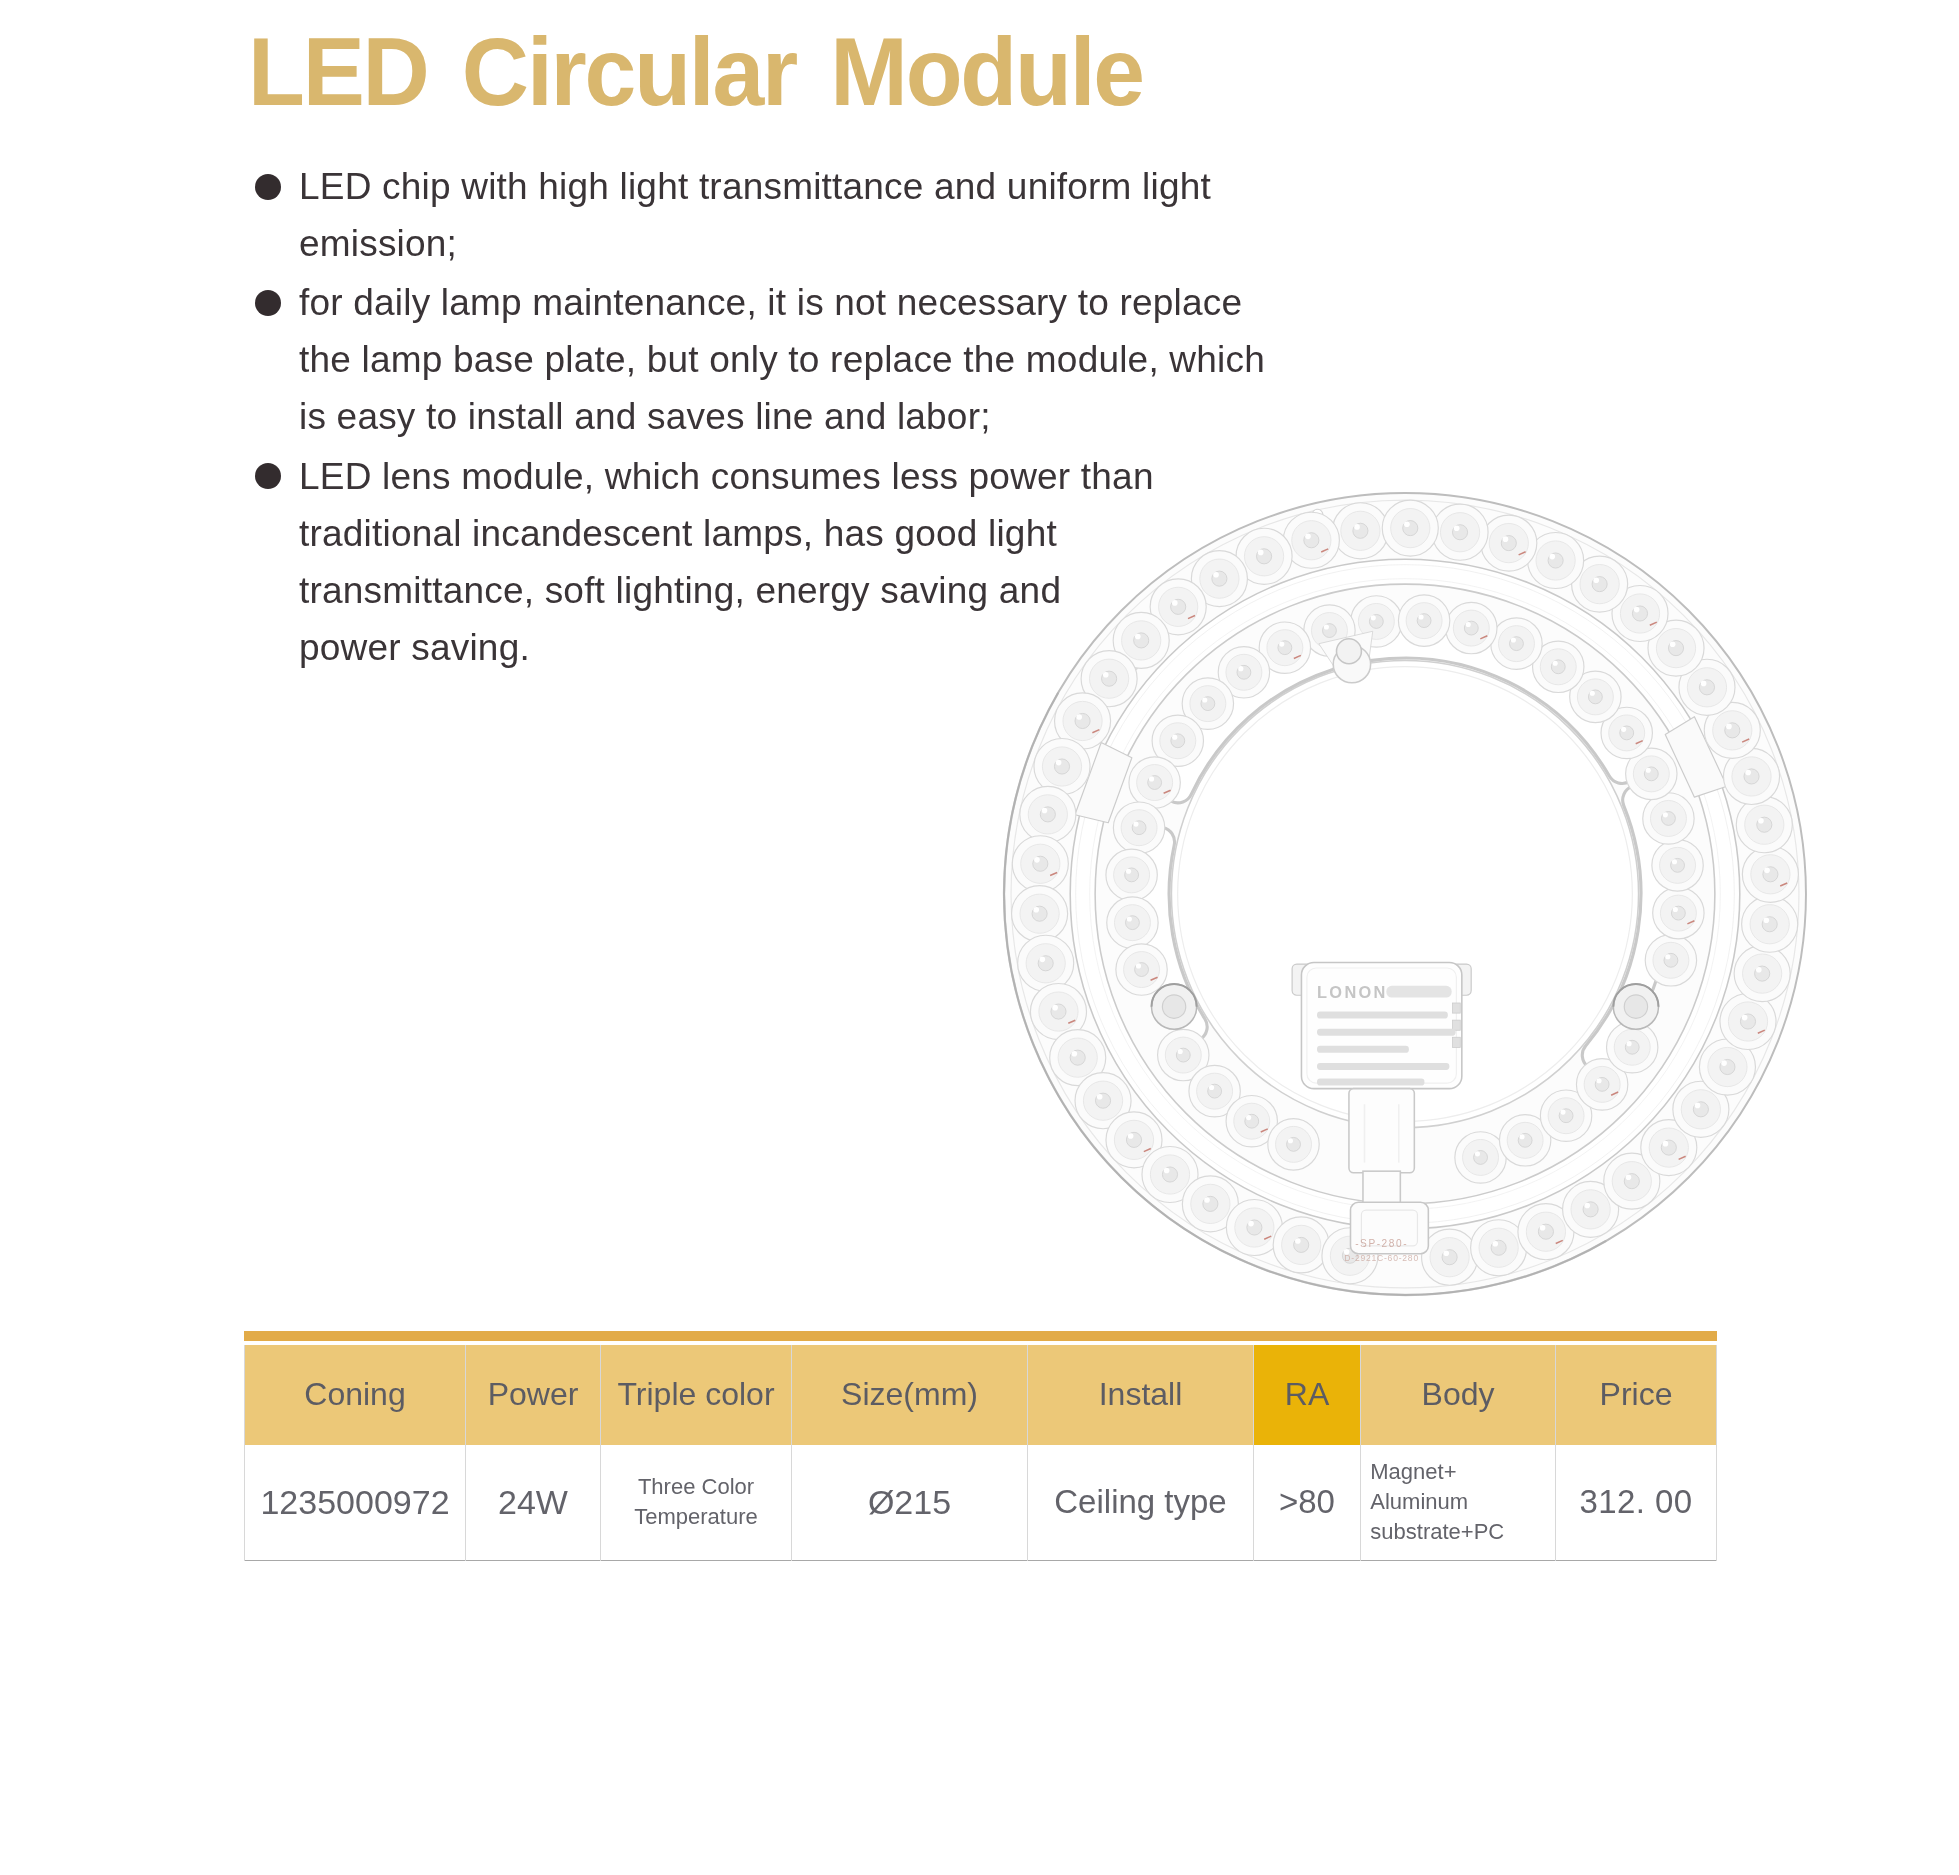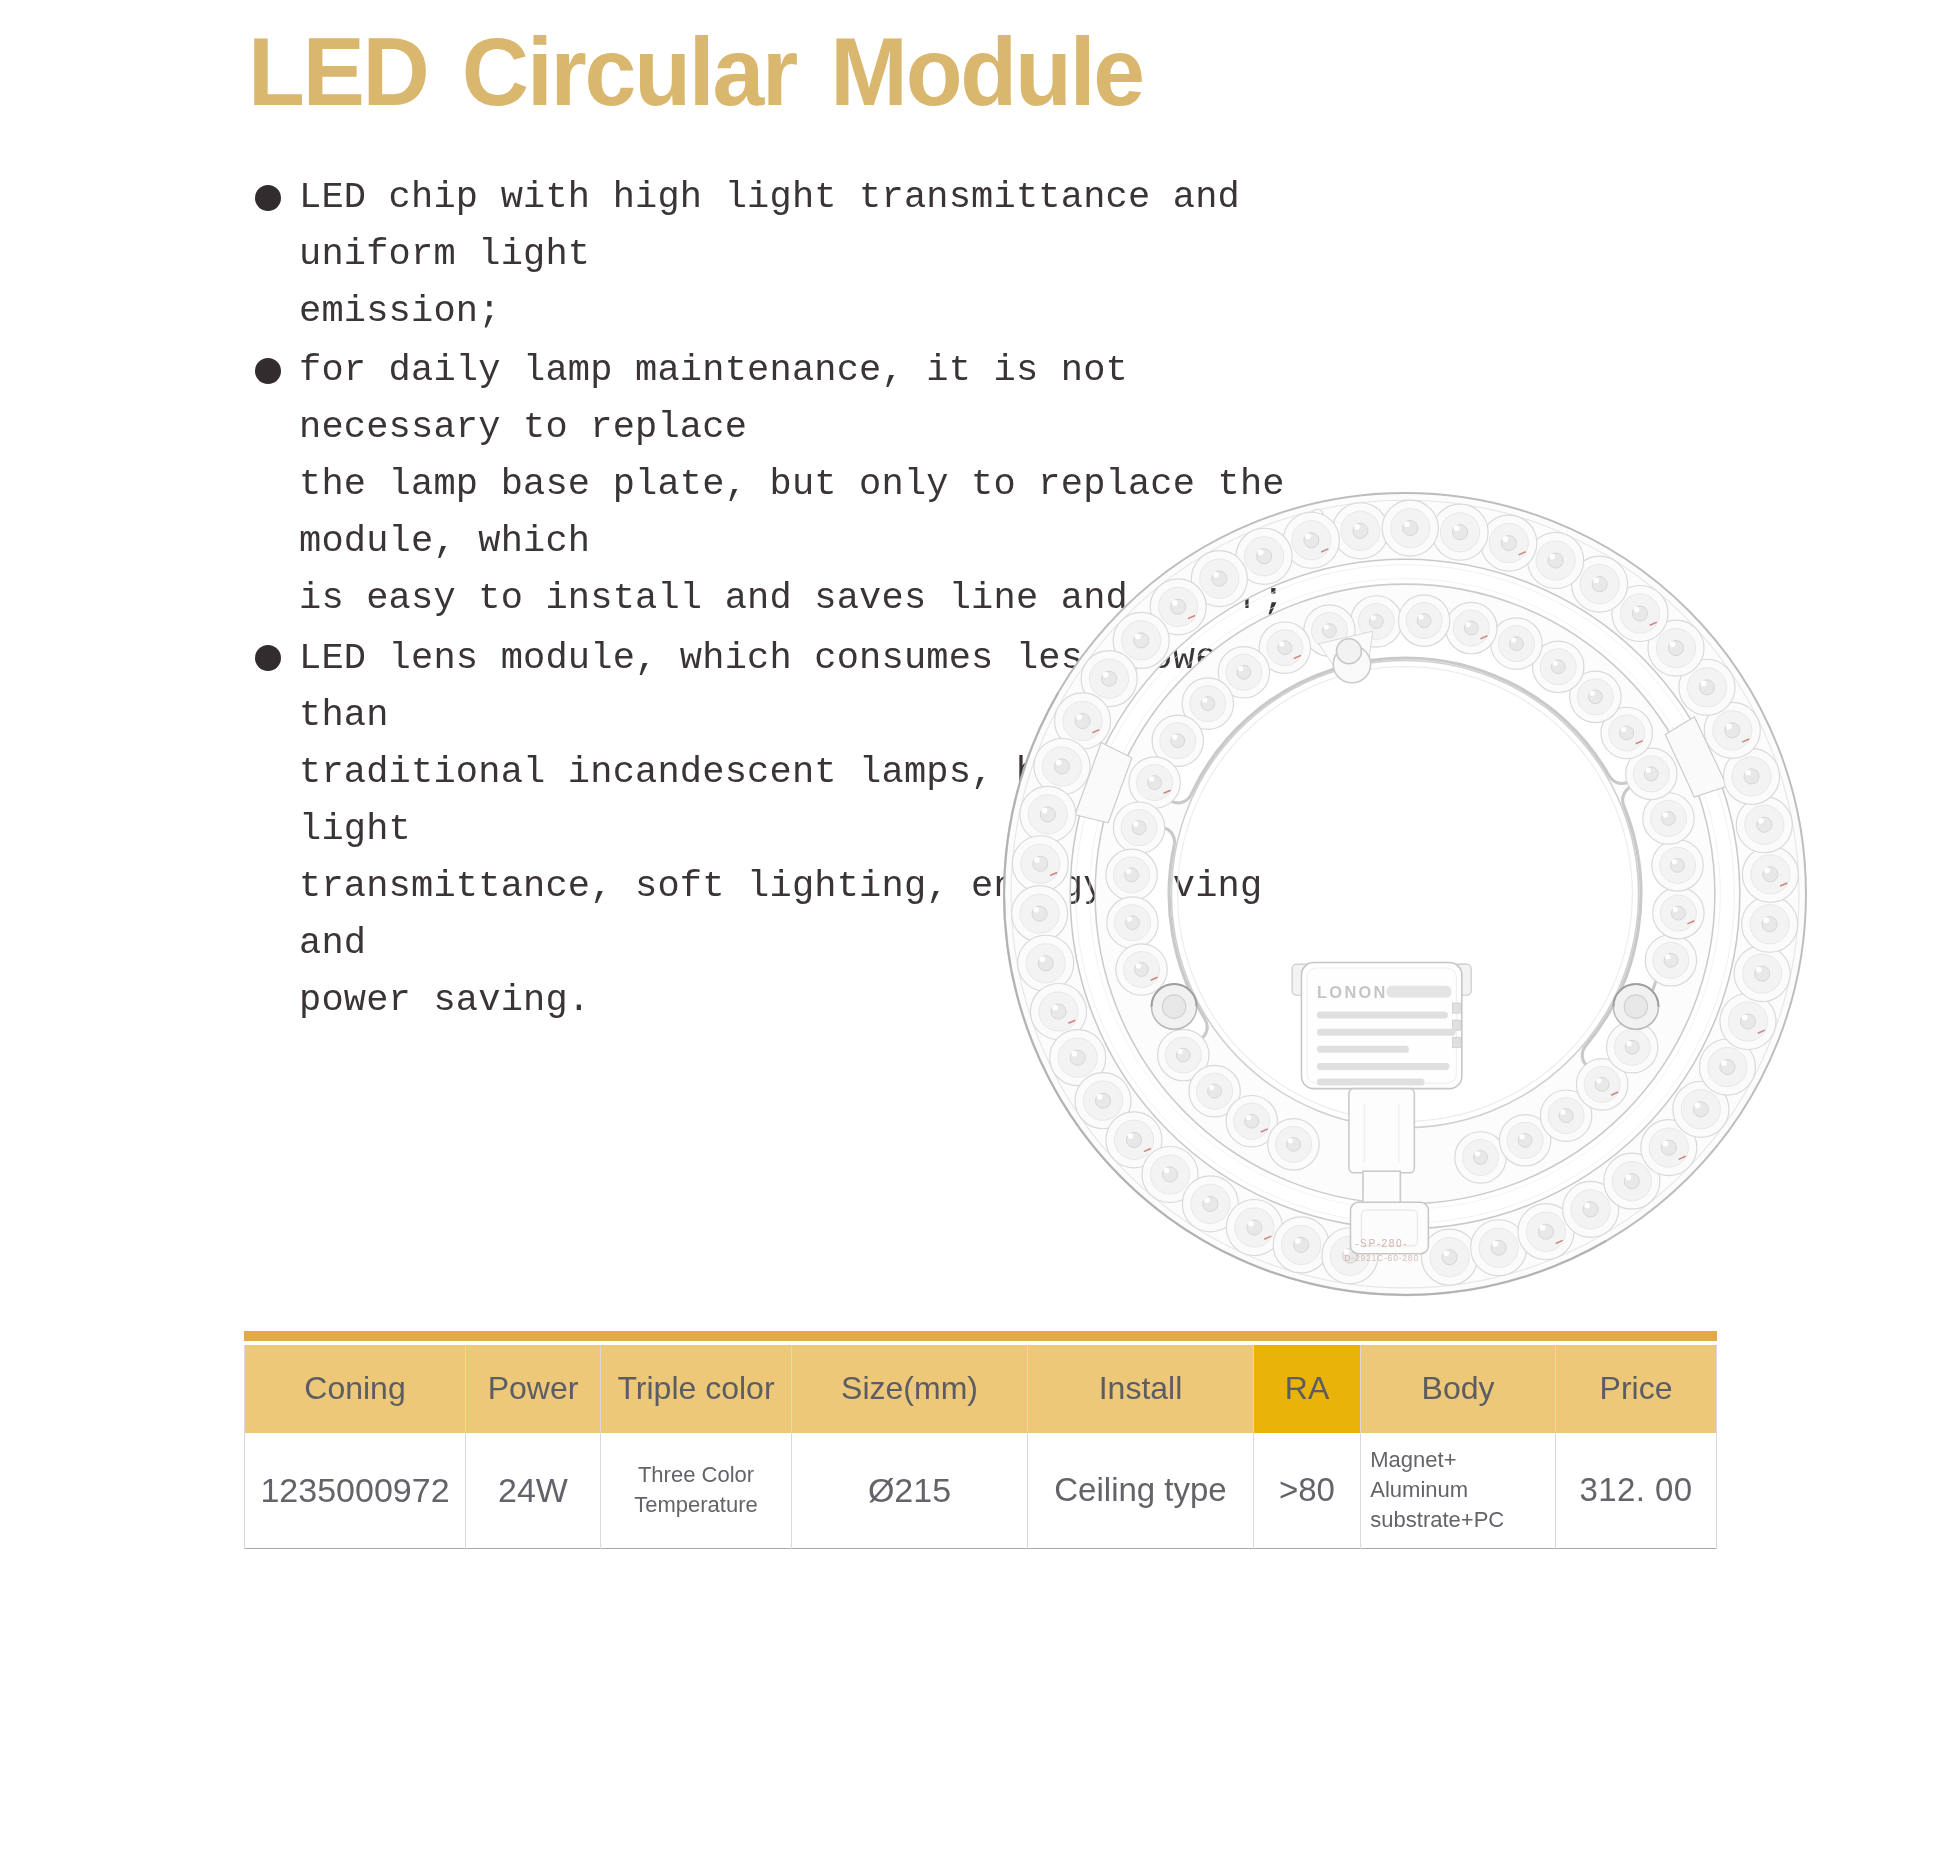--- a/index.html
+++ b/index.html
@@ -5,36 +5,36 @@
   html,body{margin:0;padding:0;background:#ffffff;}
   .page{position:relative;width:1959px;height:1876px;background:#ffffff;overflow:hidden;
         font-family:"Liberation Sans",sans-serif;}
 
   
   .page-title{position:absolute;left:248px;top:15.6px;margin:0;
     font-size:97px;font-weight:bold;color:#D9B76E;letter-spacing:-2.3px;word-spacing:11px;
     transform:scaleX(.96);transform-origin:left top;white-space:nowrap;}
 
   
-  .features{position:absolute;left:255px;top:169px;width:1059px;font-family:Liberation Mono, monospace;}
+  .features{position:absolute;left:255px;top:158px;width:1059px;}
   .feature{display:flex;margin-bottom:2.3px;}
   .dot{flex:none;width:26px;height:26px;border-radius:50%;background:#332C2E;margin:15.6px 18px 0 0;}
   .ftext{font-size:37px;line-height:57px;color:#3A3437;white-space:pre-line;letter-spacing:0.2px;}
 
   
   #product-photo{position:absolute;left:969px;top:458px;width:872px;height:872px;}
   #product-photo svg{width:100%;height:100%;display:block;}
 
   
   .spec{position:absolute;left:244px;top:1331px;width:1473px;}
   .accent{height:10px;background:#E2AB48;margin-bottom:3.9px;}
   table{border-collapse:collapse;table-layout:fixed;width:1473px;}
   th,td{border-left:0.8px solid #D8D8D8;border-right:0.8px solid #D8D8D8;
         text-align:center;vertical-align:middle;padding:0;}
-  th{height:88px;background:#ECC878;font-weight:normal;font-size:32px;color:#5C5C63;}
+  th{height:100px;background:#ECC878;font-weight:normal;font-size:32px;color:#5C5C63;}
   tbody tr{border-bottom:1.6px solid #A8A8A8;margin-left:47px;}
   tr.r1 td{height:115px;}
   tr.r2 td{height:143px;}
   tr.r3 td{height:145px;}
   td{font-size:34px;color:#63636A;white-space:pre-line;background:#ffffff;}
   td.small{font-size:22px;line-height:30px;}
   td.left{text-align:left;padding-left:9.3px;}
   td.install{font-size:33px;}
   td.ra{font-size:33px;}
   td.price{font-size:33px;letter-spacing:0.4px;}

